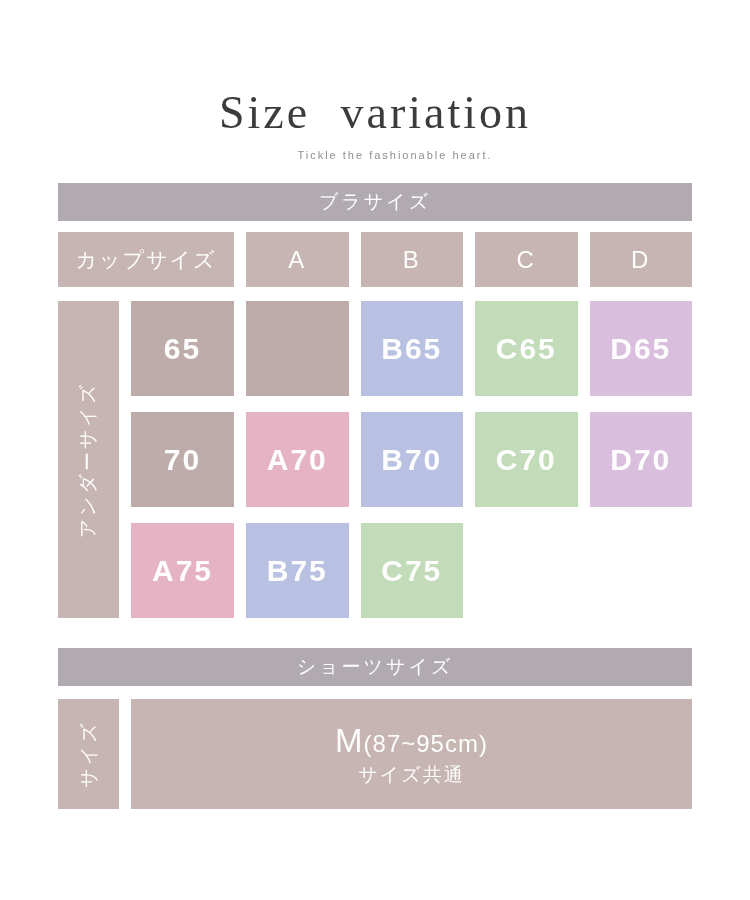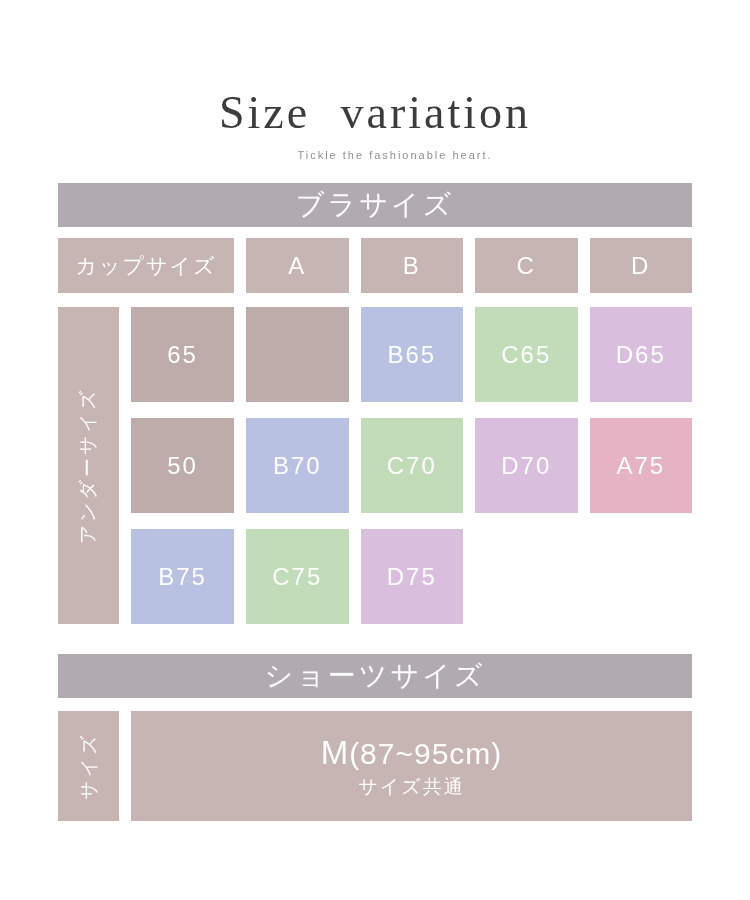--- a/index.html
+++ b/index.html
@@ -29,25 +29,25 @@
     font-size: 11px;
     line-height: 1;
     letter-spacing: 2px;
     color: var(--subtitle);
     padding-left: 40px;
   }
 
   
   .content { margin: 22px 0 0 58px; width: 634px; }
   .bar {
-    height: 44px;
+    height: 38px;
     background: var(--bar);
     color: var(--celltext);
     display: flex; align-items: center; justify-content: center;
-    font-size: 28px; letter-spacing: 3px;
+    font-size: 19px; letter-spacing: 3px;
   }
   .cell {
     display: flex; align-items: center; justify-content: center;
     color: var(--celltext);
     letter-spacing: 2px;
   }
   .taupe-light { background: var(--taupe_light); }
   .taupe  { background: var(--taupe); }
   .blank  { background: var(--taupe); }
   .pink   { background: var(--pink); }
@@ -81,40 +81,40 @@
 
   .bra-grid {
     margin-top: 14px;
     display: grid;
     grid-template-columns: 61px 103px repeat(4, 1fr);
     column-gap: 12px;
     row-gap: 16px;
     grid-auto-rows: 95px;
   }
   .bra-grid .strip { grid-column: 1; grid-row: 1 / span 3; }
-  .bra-grid .cell { font-size: 24px; }
+  .bra-grid .cell { font-size: 30px; font-weight: bold; }
 
   
   .shorts-bar { margin-top: 30px; }
   .shorts-row {
     margin-top: 13px;
     display: grid;
     grid-template-columns: 61px 1fr;
     column-gap: 12px;
     height: 110px;
   }
   .m-box {
     background: var(--taupe_light);
     color: var(--celltext);
     display: flex; flex-direction: column;
     align-items: center; justify-content: center;
   }
   .m-line { display: flex; align-items: baseline; letter-spacing: 1px; }
   .m-main { font-size: 33px; line-height: 1; }
-  .m-range { font-size: 30px; line-height: 1; }
+  .m-range { font-size: 24px; line-height: 1; }
   .m-note { margin-top: 8px; font-size: 19px; letter-spacing: 2px; line-height: 1; }
 </style>
 </head>
 <body>
 
 <div class="canvas">
 
   <div class="page-header">
     <h1 class="page-title">Size variation</h1>
     <p class="page-subtitle">Tickle the fashionable heart.</p>
@@ -137,28 +137,28 @@
       <div class="bra-grid">
         <div class="strip">
           <span>アンダーサイズ</span>
         </div>
 
       <div class="cell taupe">65</div>
           <div class="cell blank"></div>
           <div class="cell blue">B65</div>
           <div class="cell green">C65</div>
           <div class="cell lilac">D65</div>
-          <div class="cell taupe">50</div>
+          <div class="cell taupe">70</div>
+          <div class="cell pink">A70</div>
           <div class="cell blue">B70</div>
           <div class="cell green">C70</div>
           <div class="cell lilac">D70</div>
           <div class="cell pink">A75</div>
           <div class="cell blue">B75</div>
           <div class="cell green">C75</div>
-          <div class="cell lilac">D75</div>
         </div>
     </section>
 
     <section>
       <div class="bar shorts-bar">ショーツサイズ</div>
 
       <div class="shorts-row">
         <div class="strip">
           <span>サイズ</span>
         </div>

